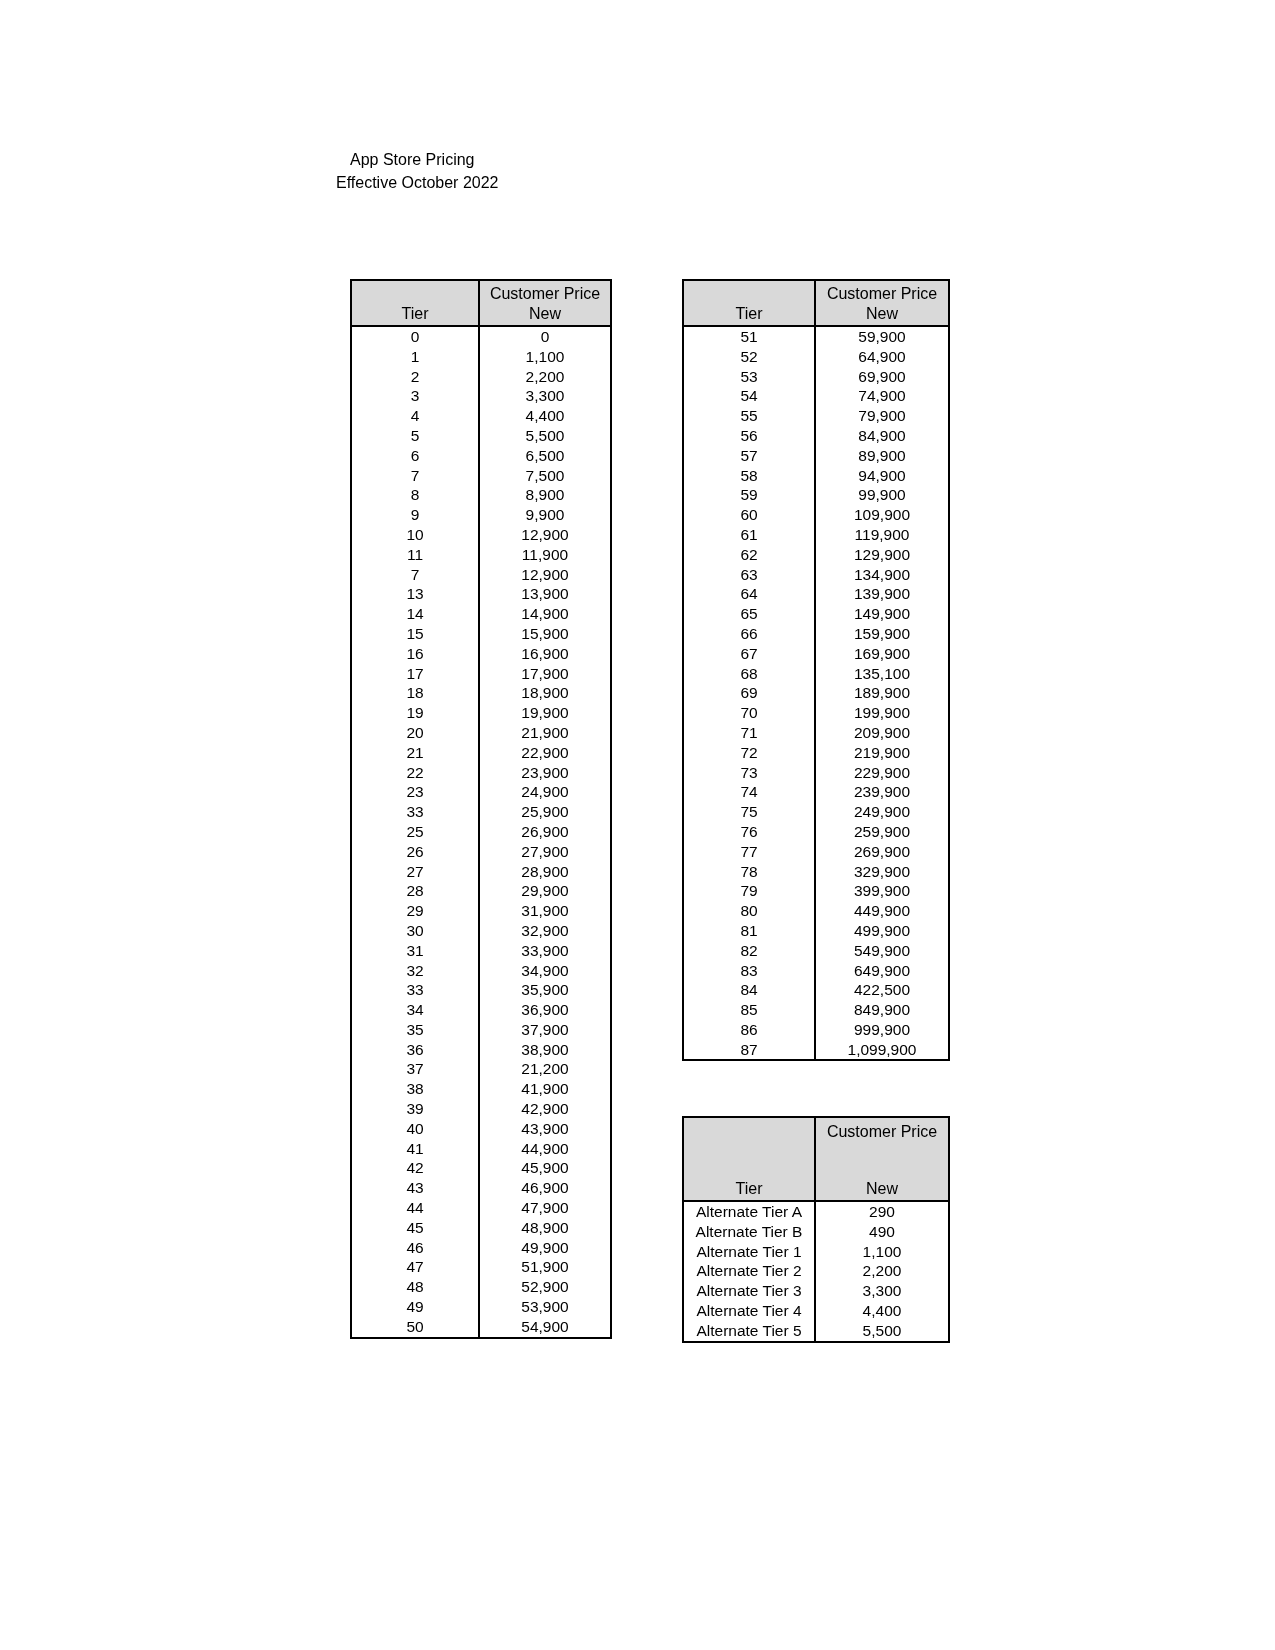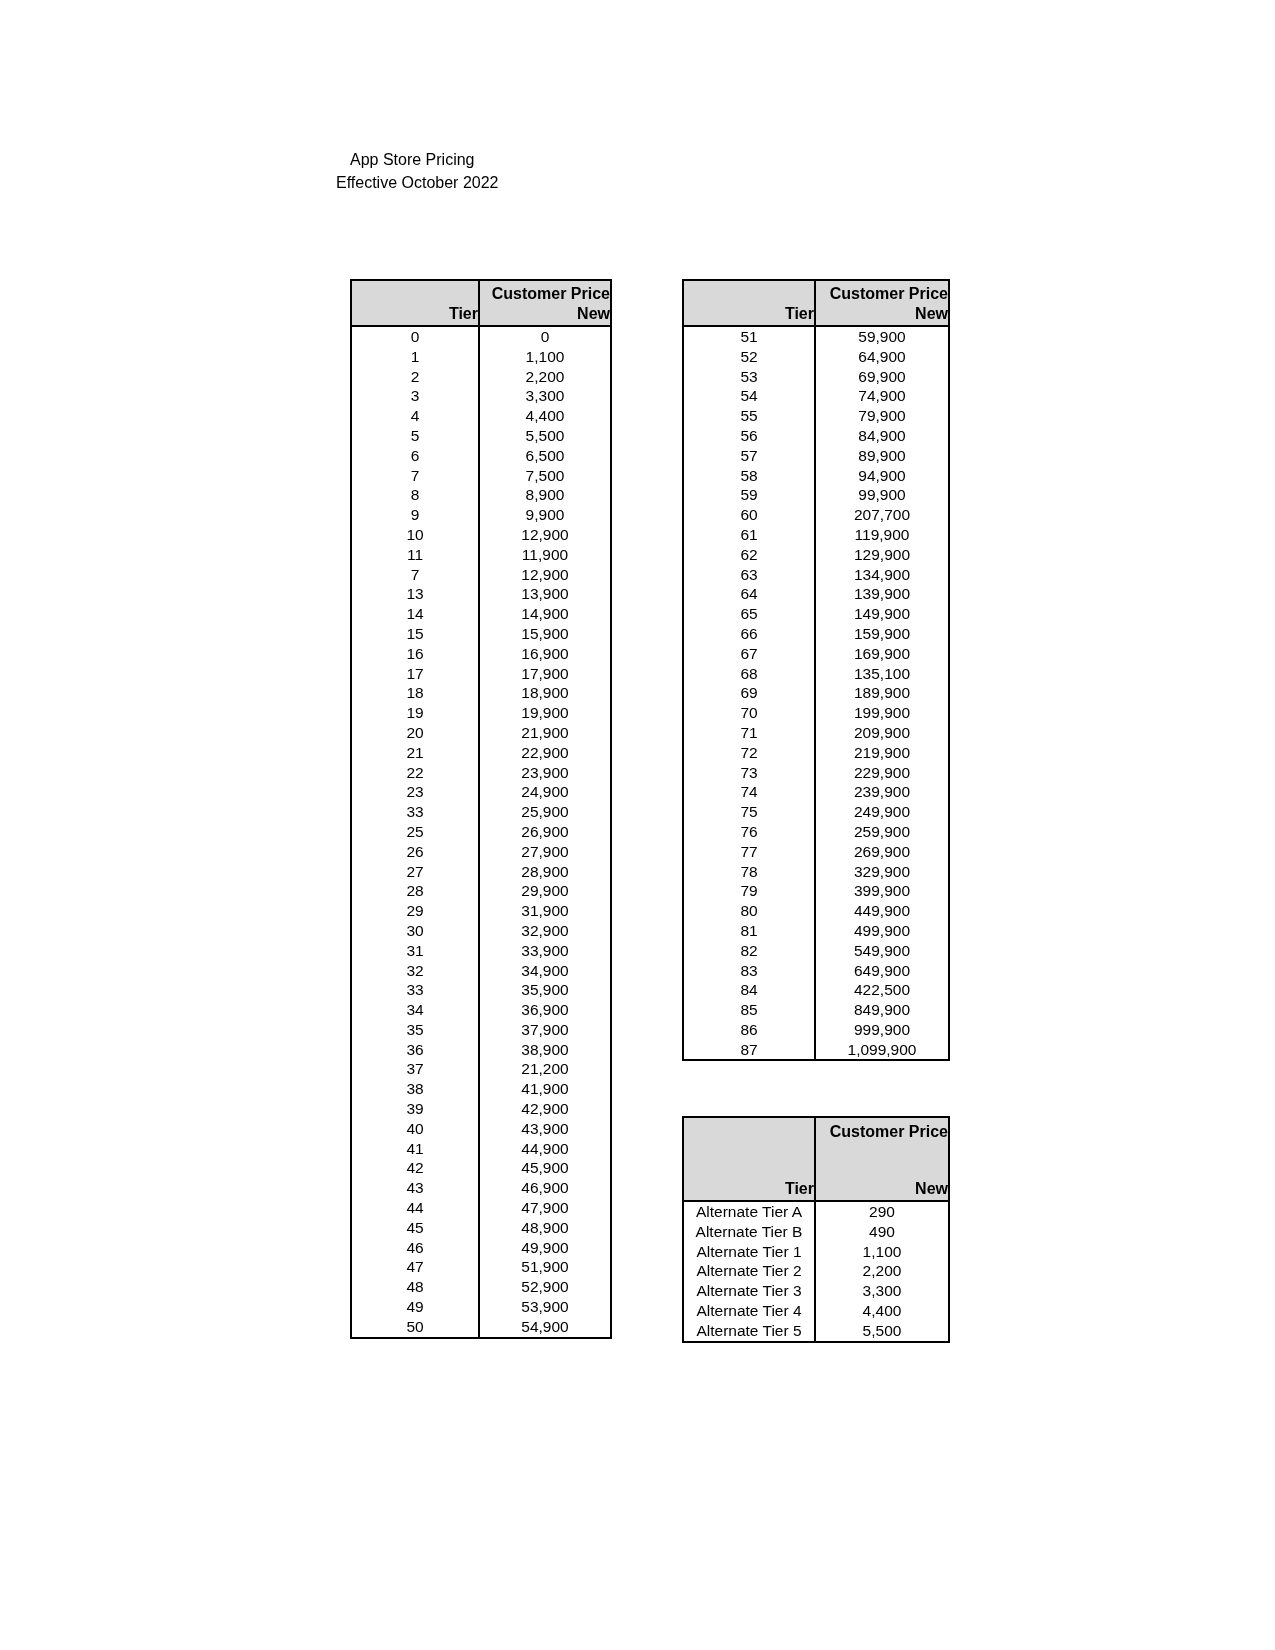--- a/index.html
+++ b/index.html
@@ -44,22 +44,21 @@
     padding:0;
     text-align:center;
     vertical-align:middle;
     overflow:hidden;
     white-space:nowrap;
   }
   .ptable th+th,.ptable td+td{border-left:2px solid var(--border);}
   .ptable thead th{
     background:var(--header-fill);
     border-bottom:2px solid var(--border);
-    font-weight:bold;
-    text-align:right;
+    font-weight:normal;
   }
   .th-inner{
     display:flex;flex-direction:column;justify-content:flex-end;
     height:43px;padding-bottom:1px;
   }
   .th-inner div{line-height:20px;font-size:16px;}
   .ptable tbody td{
     height:19.8px;line-height:19.8px;font-size:15.5px;
   }
   .t1{left:350px;top:279px;width:262px;}
@@ -358,21 +357,21 @@
         <tr>
           <td>58</td>
           <td>94,900</td>
         </tr>
         <tr>
           <td>59</td>
           <td>99,900</td>
         </tr>
         <tr>
           <td>60</td>
-          <td>207,700</td>
+          <td>109,900</td>
         </tr>
         <tr>
           <td>61</td>
           <td>119,900</td>
         </tr>
         <tr>
           <td>62</td>
           <td>129,900</td>
         </tr>
         <tr>

